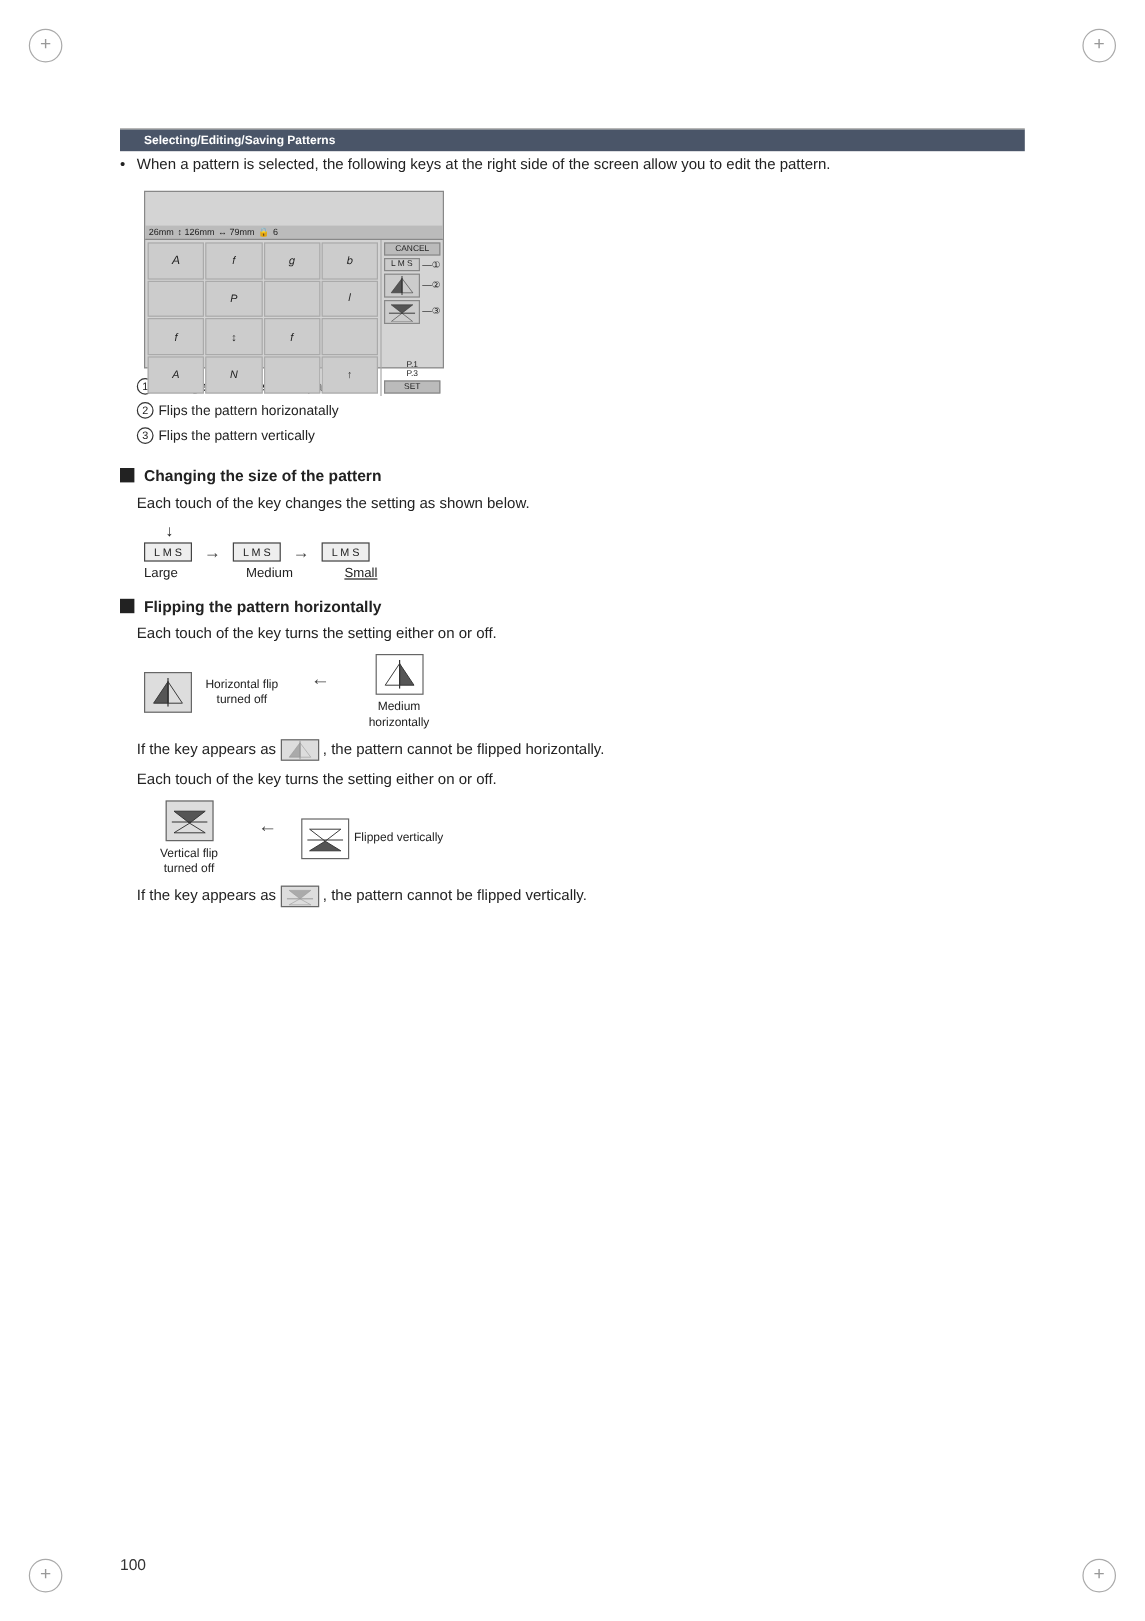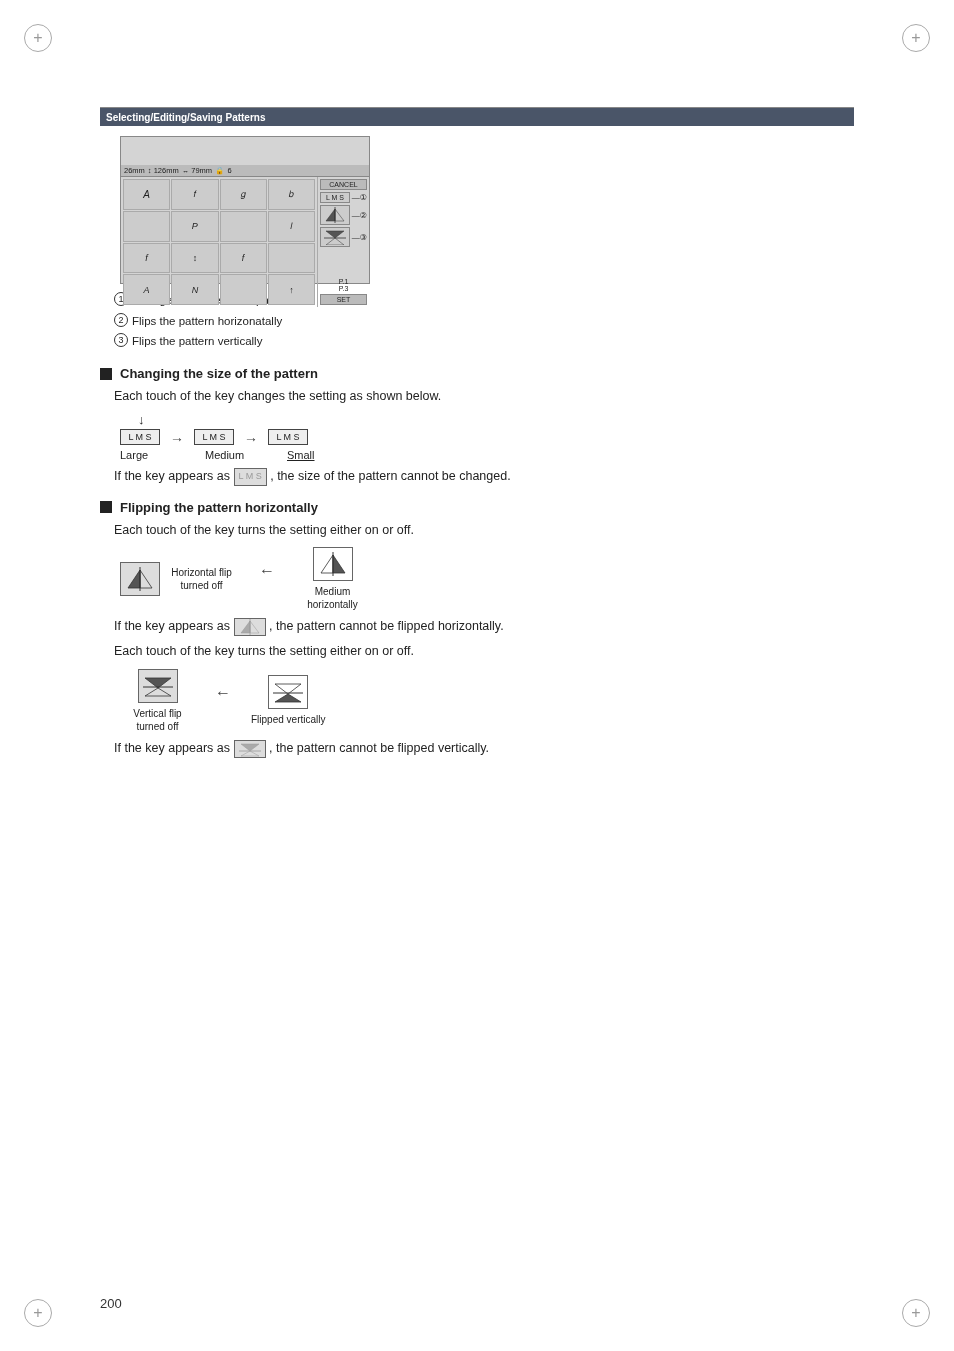--- a/index.html
+++ b/index.html
@@ -60,21 +60,21 @@
     
     .header-bar {
       position: absolute;
       top: 108px;
       left: 100px;
       right: 100px;
       height: 18px;
       background: #4a5568;
       display: flex;
       align-items: center;
-      padding-left: 6px;
+      padding-left: 20px;
     }
     .header-bar-text {
       color: #fff;
       font-size: 10px;
       font-weight: bold;
     }
 
     
     .main-content {
       position: absolute;
@@ -211,20 +211,23 @@
 
 <div class="header-line"></div>
 
 <div class="header-bar">
   <span class="header-bar-text">Selecting/Editing/Saving Patterns</span>
 </div>
 
 <div class="main-content">
 
 
+  <div class="bullet-intro">
+    <span>When a pattern is selected, the following keys at the right side of the screen allow you to edit the pattern.</span>
+  </div>
 
   <div style="margin: 8px 0 6px 20px; display: flex; align-items: flex-start; gap: 10px;">
 
     <div style="border: 1.5px solid #888; background: #d4d4d4; width: 250px; height: 148px; position: relative; font-size: 8px;">
 
       <div style="background: #bbb; border-bottom: 1px solid #888; display: flex; align-items: center; padding: 1px 3px; gap: 3px; font-size: 7.5px; margin-top: 28px;">
         <span>26mm</span>
         <span>↕ 126mm</span>
         <span>↔ 79mm</span>
         <span>🔒</span>
@@ -362,25 +365,20 @@
       <div style="width: 60px;">
         <span>Medium</span>
       </div>
       <div style="width: 22px;"></div>
       <div style="width: 50px; text-decoration: underline;">
         <span>Small</span>
       </div>
     </div>
   </div>
 
-  <div class="body-text">
-    <span>If the key appears as</span>
-    <span class="key-inline" style="color:#999;">L M S</span>
-    <span>, the size of the pattern cannot be changed.</span>
-  </div>
 
   <div class="section-heading">
     <div class="black-square"></div>
     <span>Flipping the pattern horizontally</span>
   </div>
   <div class="body-text">Each touch of the key turns the setting either on or off.</div>
 
   <div style="margin: 8px 0 6px 20px; display: flex; align-items: center; gap: 20px;">
 
     <div style="display:flex; flex-direction:row; align-items:center; gap:4px;">
@@ -430,21 +428,21 @@
           <polygon points="2,4 28,4 15,14" fill="#555" stroke="#333" stroke-width="0.8"></polygon>
           <polygon points="2,22 28,22 15,14" fill="none" stroke="#333" stroke-width="0.8"></polygon>
           <line x1="0" y1="13" x2="30" y2="13" stroke="#333" stroke-width="1"></line>
         </svg>
       </div>
       <span style="font-size:10px; text-align:center; max-width:75px; line-height:1.3;">Vertical flip turned off</span>
     </div>
 
     <div style="font-size:16px; color:#444; margin-bottom:20px;">←</div>
 
-    <div style="display:flex; flex-direction:column; align-items:center; gap:4px;">
+    <div style="display:flex; flex-direction:row; align-items:center; gap:4px;">
       <div style="width:40px; height:34px; border:1.5px solid #666; background:#fff; display:flex; align-items:center; justify-content:center;">
         <svg width="30" height="24" viewBox="0 0 30 24">
           <polygon points="2,4 28,4 15,14" fill="none" stroke="#333" stroke-width="0.8"></polygon>
           <polygon points="2,22 28,22 15,14" fill="#555" stroke="#333" stroke-width="0.8"></polygon>
           <line x1="0" y1="13" x2="30" y2="13" stroke="#333" stroke-width="1"></line>
         </svg>
       </div>
       <span style="font-size:10px; text-align:center; max-width:75px; line-height:1.3;">Flipped vertically</span>
     </div>
   </div>
@@ -456,13 +454,13 @@
         <polygon points="2,3 20,3 11,10" fill="#aaa" stroke="#999" stroke-width="0.5"></polygon>
         <polygon points="2,15 20,15 11,10" fill="none" stroke="#999" stroke-width="0.5"></polygon>
         <line x1="0" y1="10" x2="22" y2="10" stroke="#999" stroke-width="0.8"></line>
       </svg>
     </span>
     <span>, the pattern cannot be flipped vertically.</span>
   </div>
 
 </div>
 
-<div class="page-number">200</div>
+<div class="page-number">100</div>
 
 </body></html>

